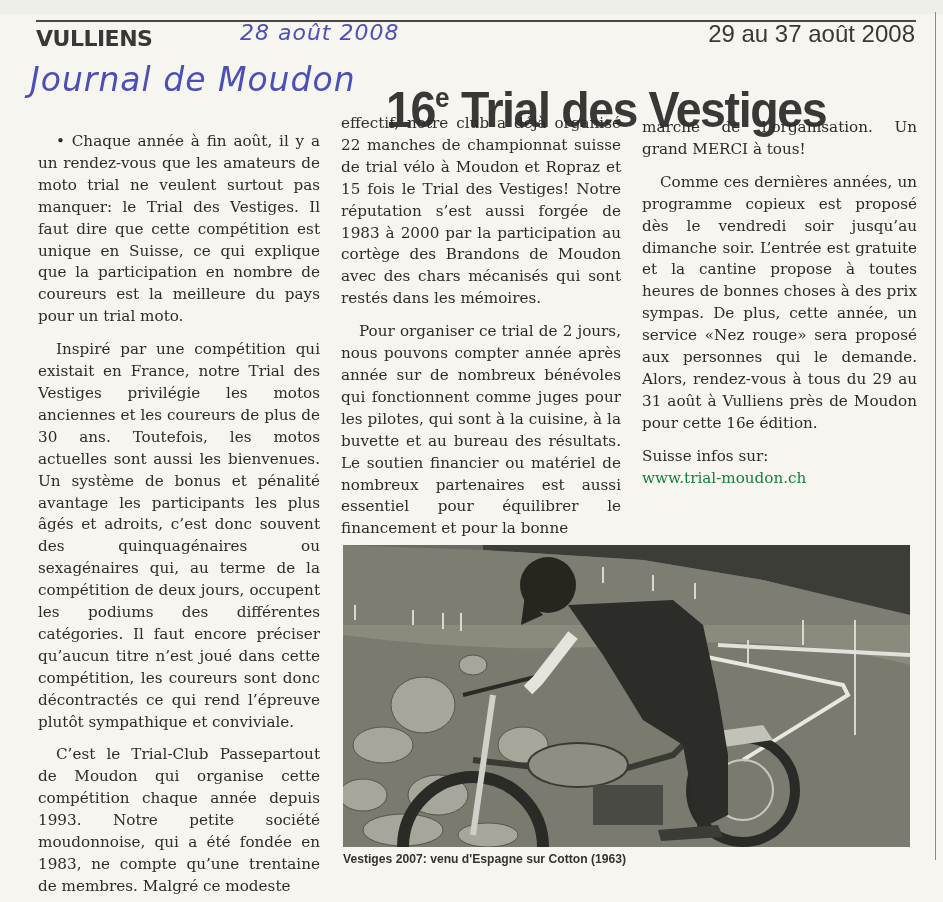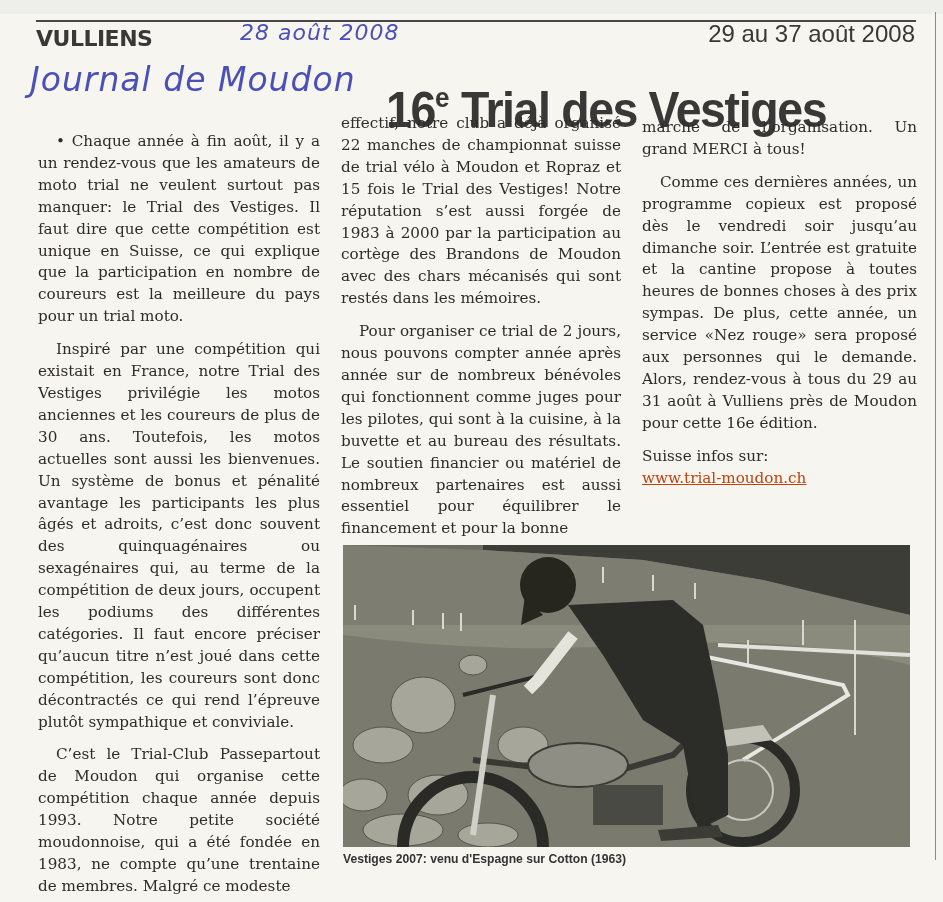--- a/index.html
+++ b/index.html
@@ -57,21 +57,21 @@
     }
     .col p { margin: 0; text-indent: 18px; }
     .col p + p { margin-top: 11px; }
     .col p.noindent { text-indent: 0; }
     .col1 { left: 38px; top: 113px; width: 282px; margin-top: 18px; }
     .col2 { left: 341px; top: 113px; width: 280px; }
     .col3 { left: 642px; top: 117px; width: 275px; }
 
     .signature { text-align: right; text-indent: 0 !important; }
     .infos { text-align: left; text-indent: 0 !important; }
-    .infos a { color: #c2410c; text-decoration: underline; }
+    .infos a { color: #15803d; }
 
     .photo {
       position: absolute; left: 343px; top: 545px; width: 567px; height: 302px;
       overflow: hidden;
       background: linear-gradient(180deg, #6a6a60 0%, #8a8a7e 30%, #9a9a8c 55%, #7c7c70 100%);
     }
     .photo svg { display: block; }
     .caption {
       position: absolute; left: 343px; top: 851px;
       font-family: "Liberation Sans", sans-serif; font-weight: bold;

